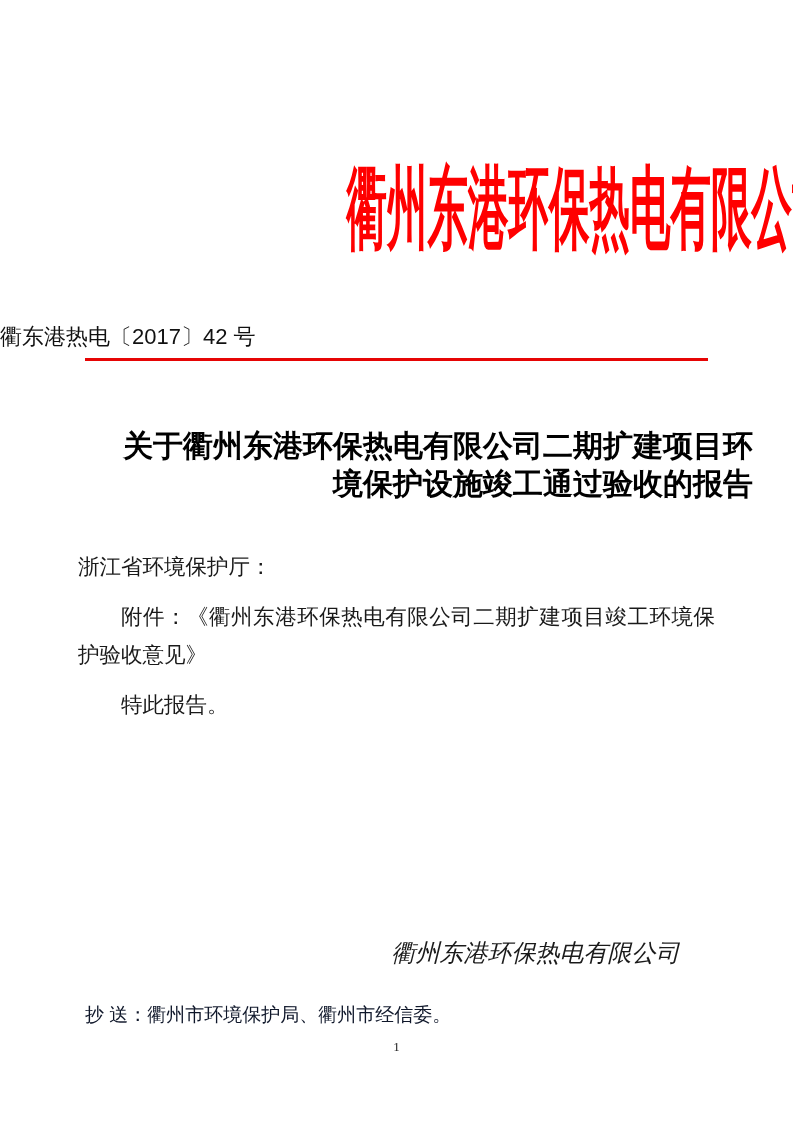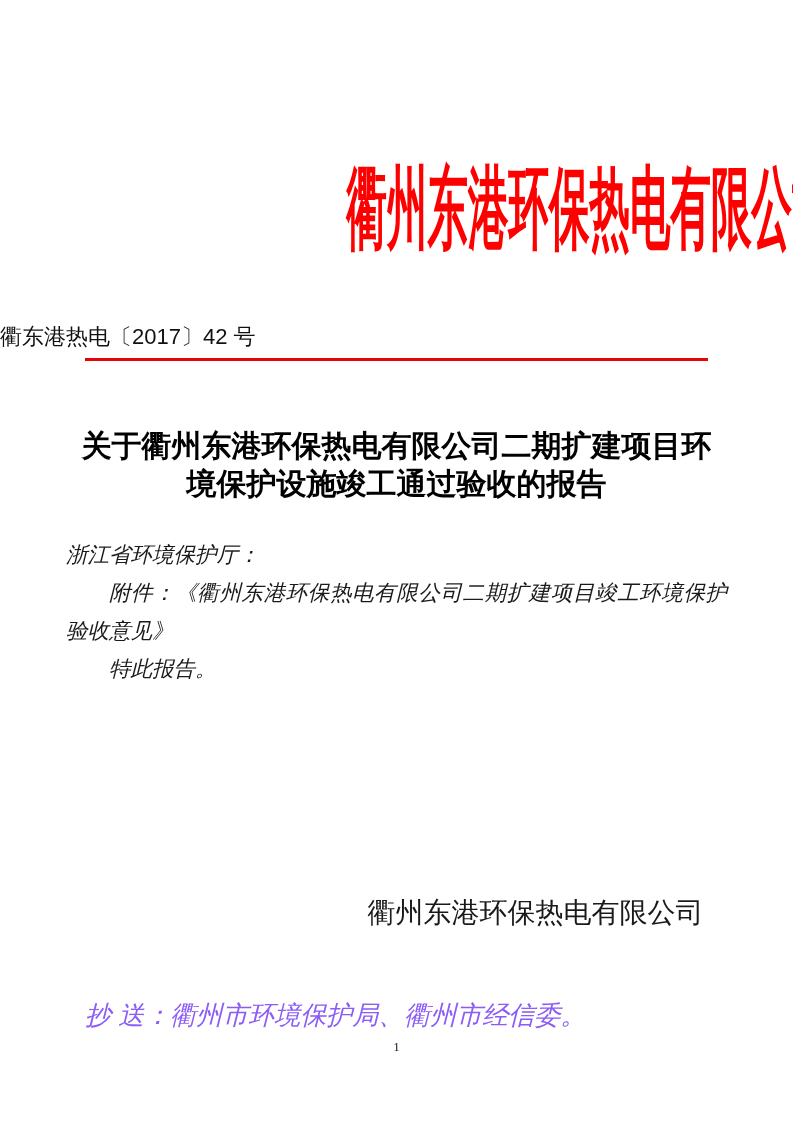--- a/index.html
+++ b/index.html
@@ -57,71 +57,70 @@
     height: 3px;
     background: #e60505;
   }
 
   
   .report-title {
     position: absolute;
     top: 427px;
     left: 40px;
     width: 713px;
-    text-align: center;
+    text-align: right;
     font-family: "Liberation Serif", serif;
     font-weight: bold;
     font-size: 30px;
     line-height: 38px;
     color: #000000;
   }
 
   
   .body-text {
     position: absolute;
     top: 536px;
     left: 66px;
     width: 661px;
     font-size: 21.5px;
     line-height: 38px;
     text-align: justify;
     color: #1a1a1a;
   }
   .body-text p {
-    margin: 0;
+    margin: 12px;
     text-indent: 2em;
-    font-style: italic;
   }
   .body-text p.no-indent {
     text-indent: 0;
   }
 
   
   .signature {
     position: absolute;
-    top: 893px;
+    top: 933px;
     left: 0;
     width: 100%;
     padding-left: 278px;
     box-sizing: border-box;
     text-align: center;
-    font-size: 28px;
+    font-size: 24px;
     line-height: 40px;
     color: #1a1a1a;
+    font-style: italic;
   }
 
   
   .cc-line {
     position: absolute;
     top: 1002px;
     left: 85px;
-    font-size: 26px;
+    font-size: 19px;
     line-height: 26px;
-    color: #8b5cf6;
-    font-style: italic;
+    color: #0f172a;
   }
 
   
   .page-number {
     position: absolute;
     top: 1039px;
     left: 0;
     width: 100%;
     text-align: center;
     font-family: "Liberation Serif", serif;

